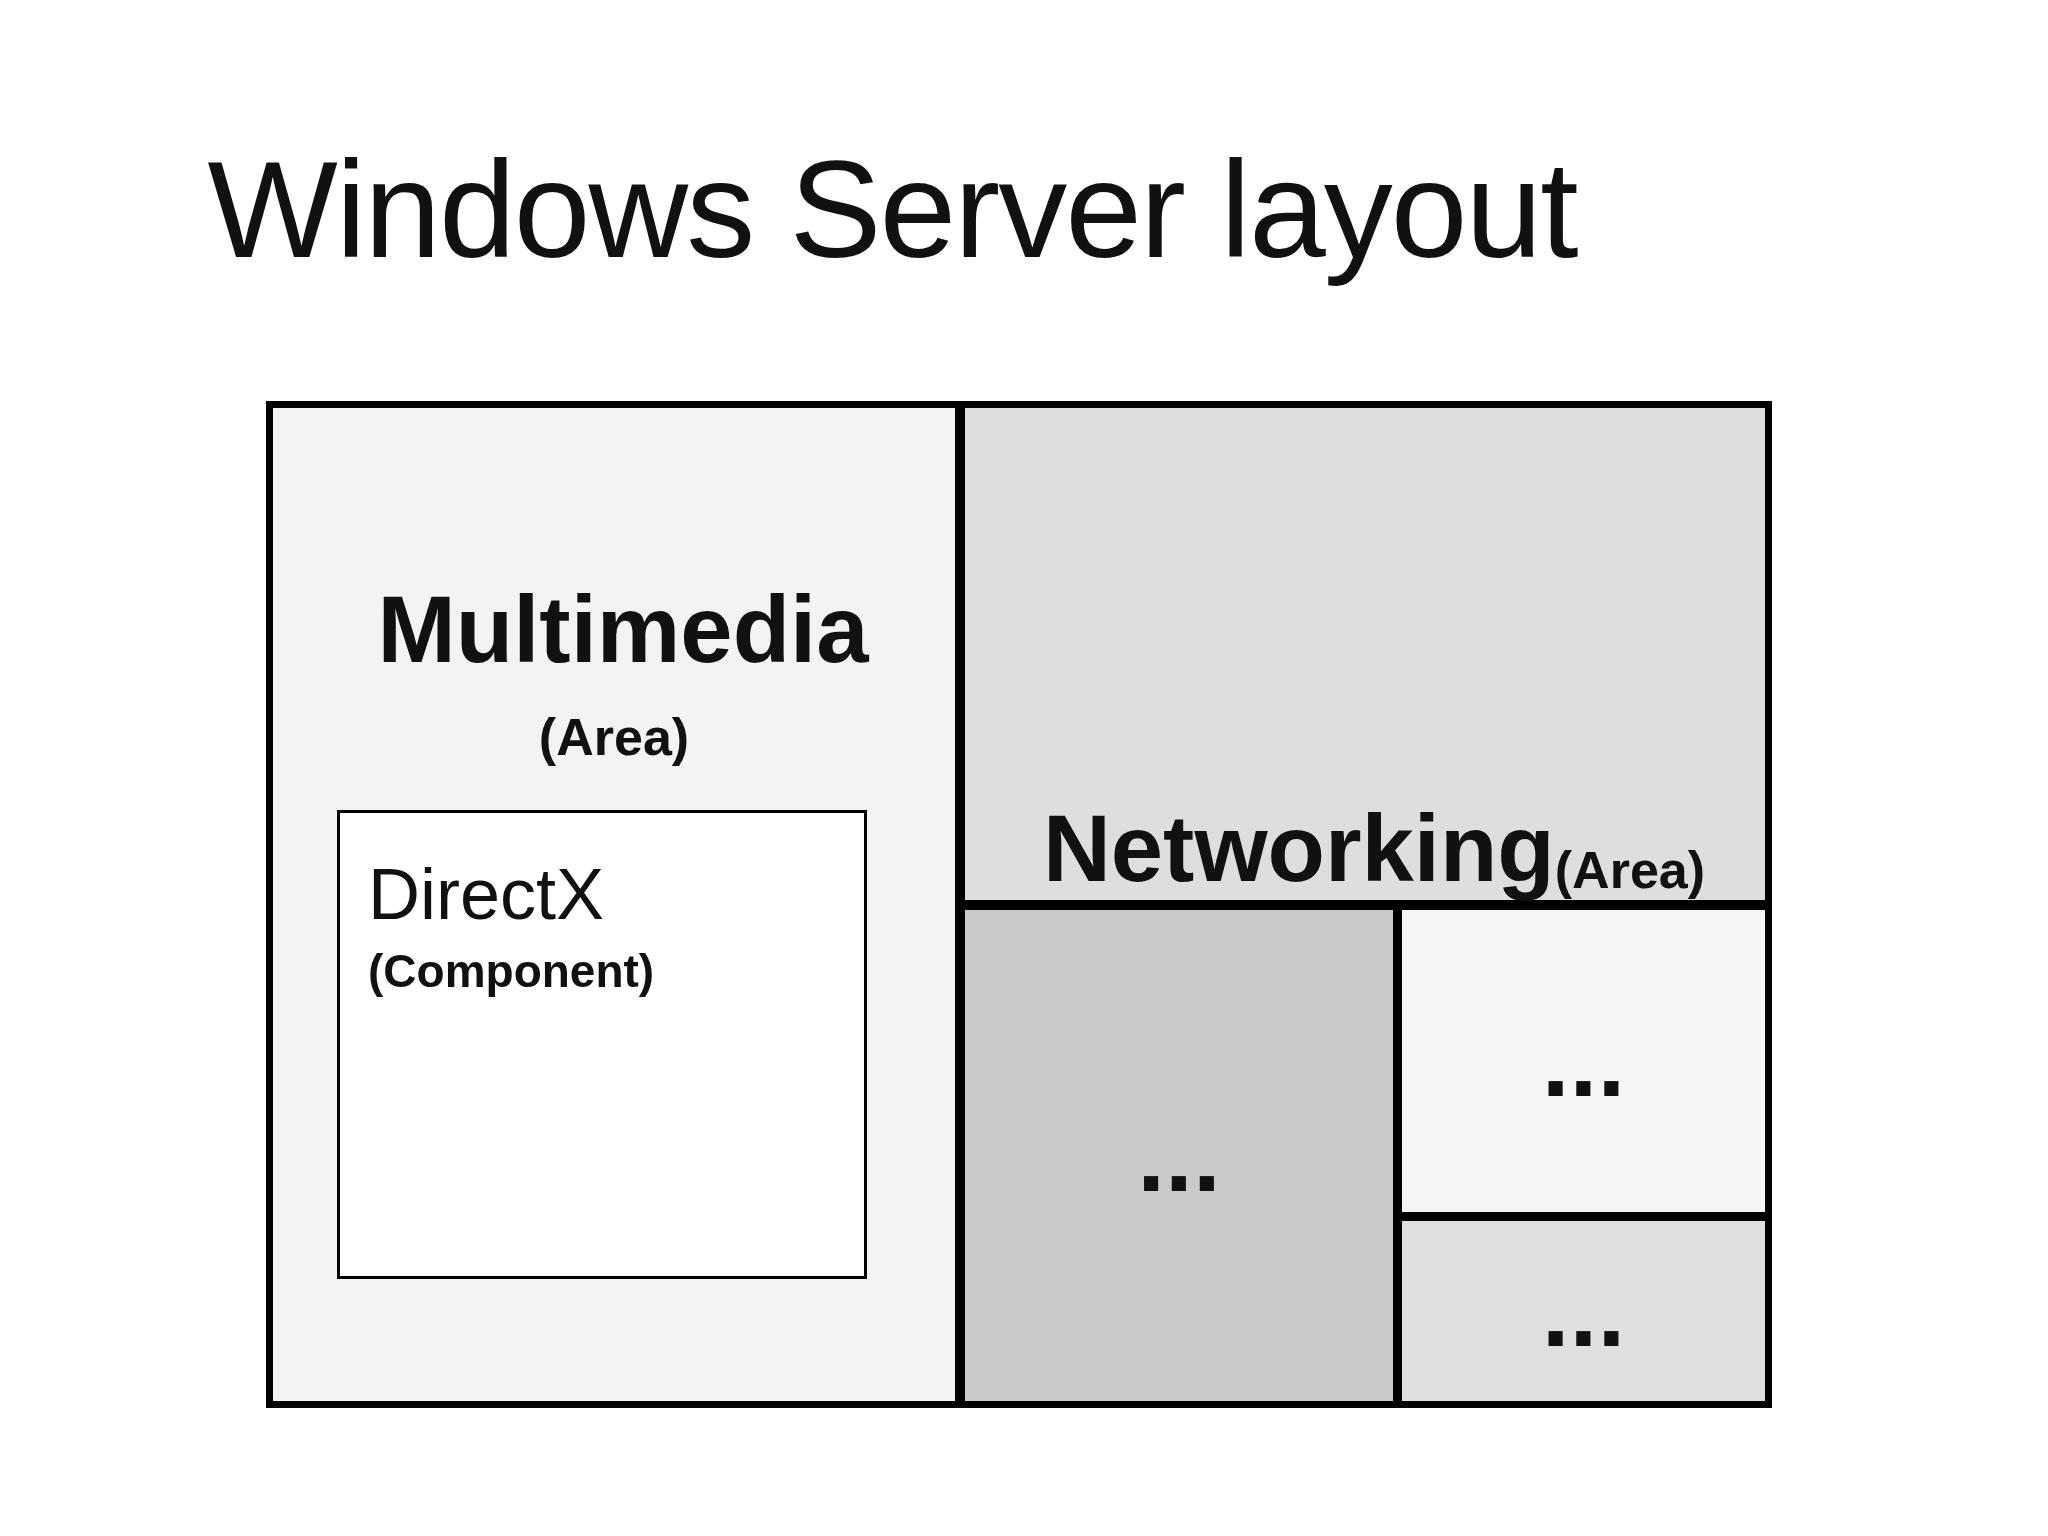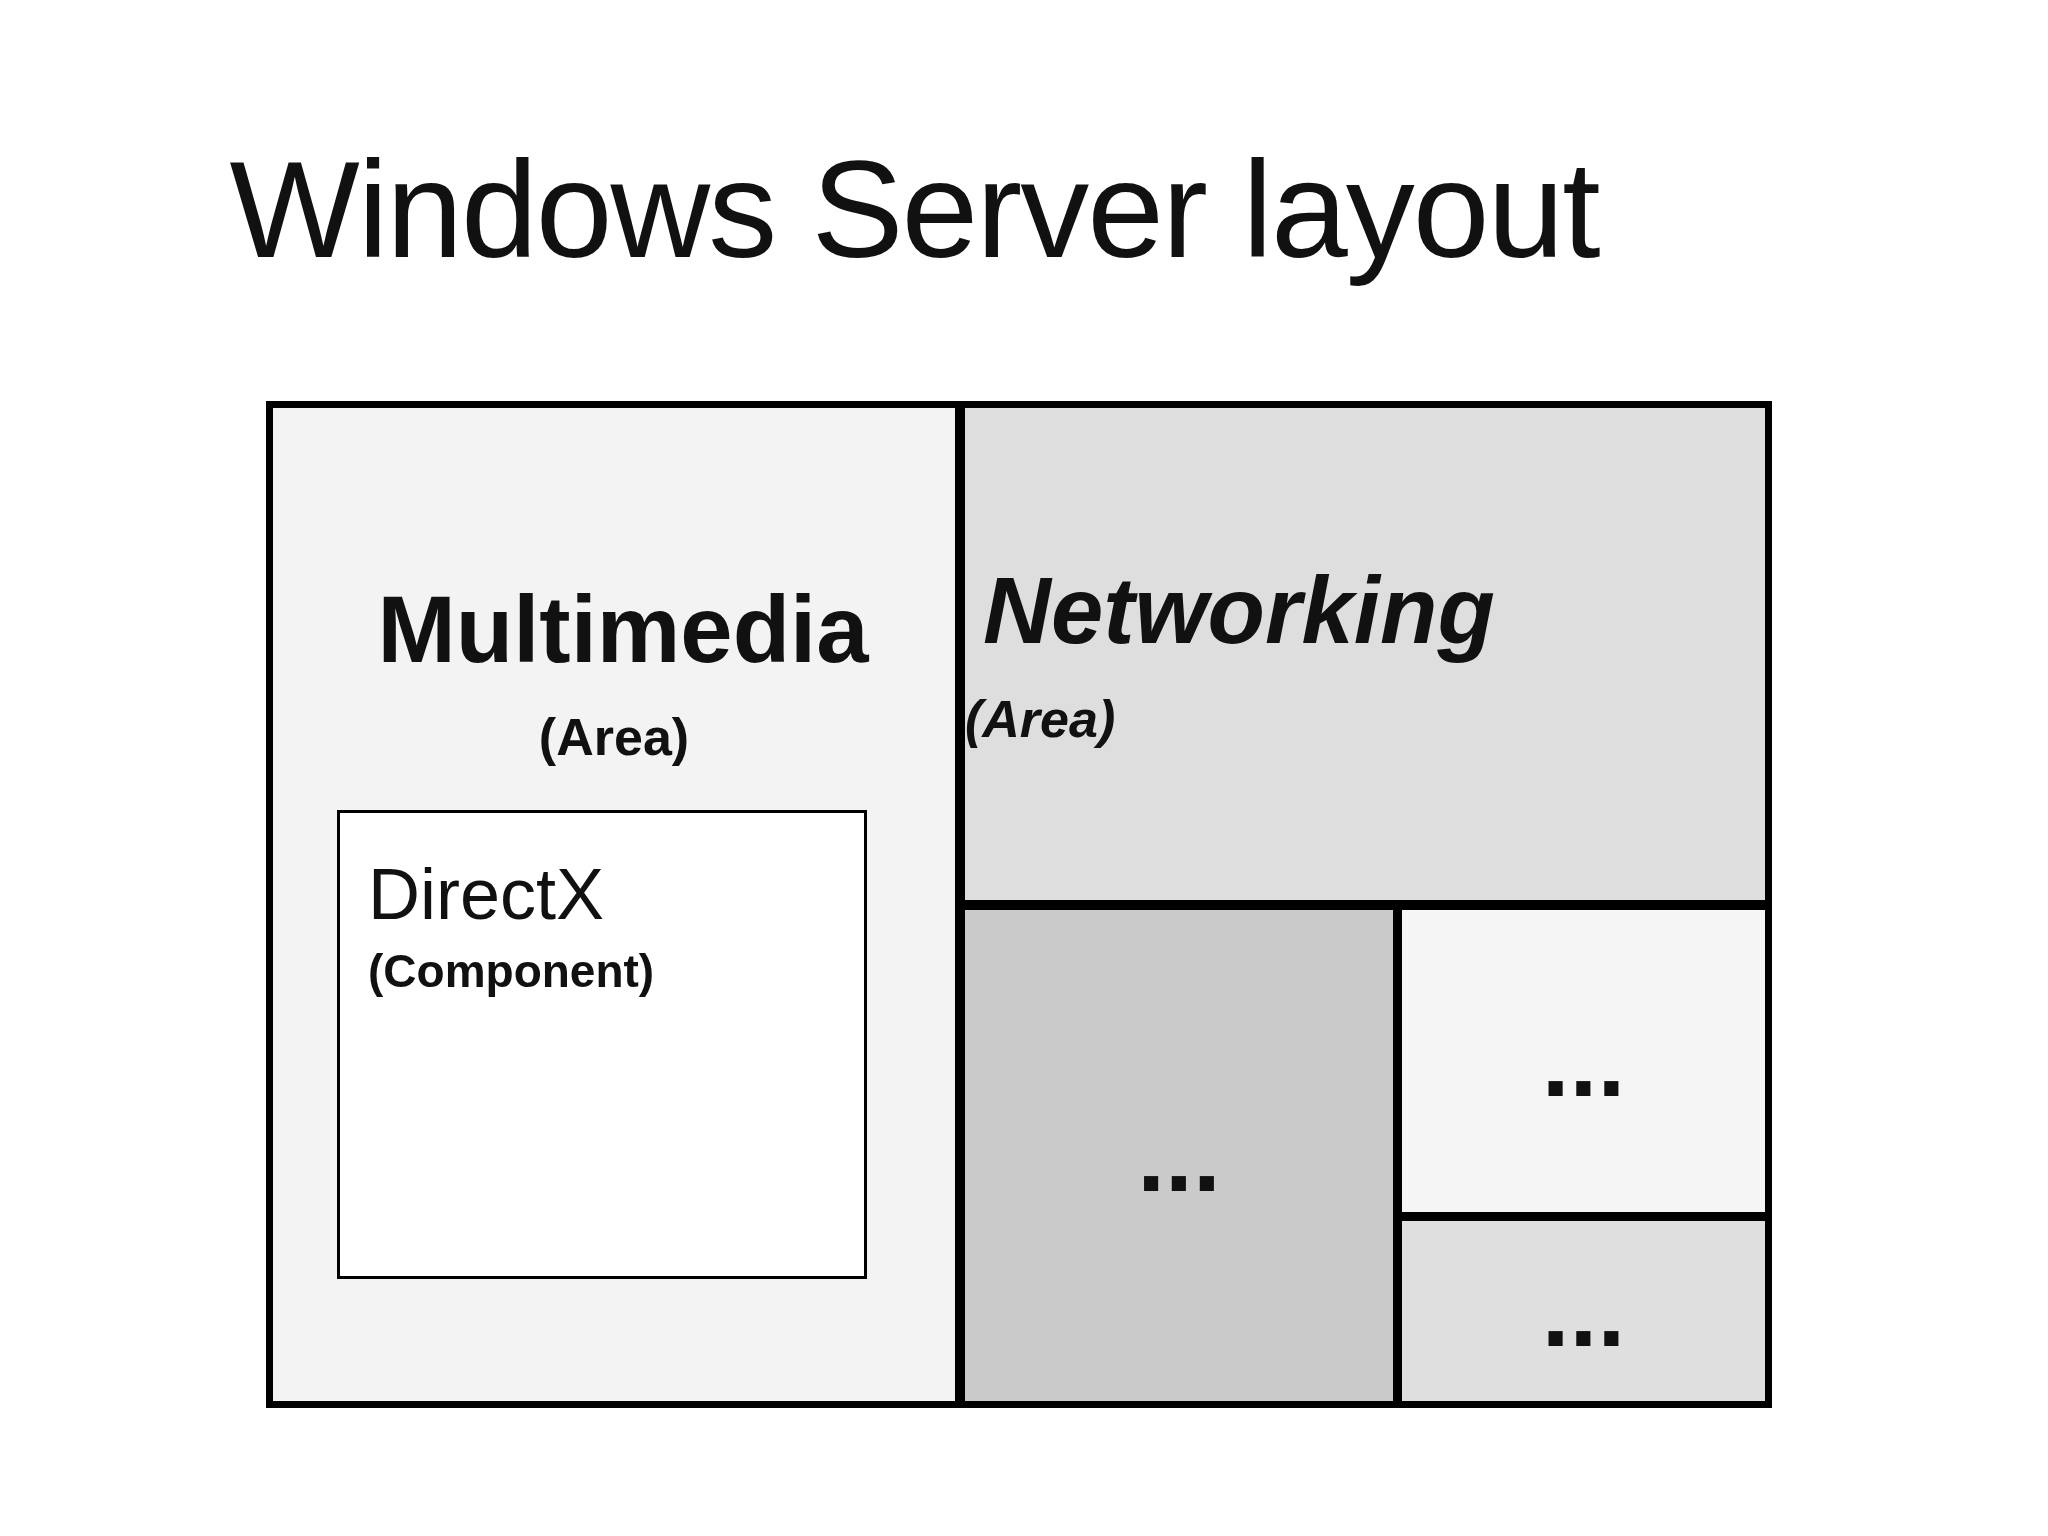--- a/index.html
+++ b/index.html
@@ -8,21 +8,20 @@
     background: var(--page-bg, #ffffff);
     font-family: "Liberation Sans", sans-serif;
     color: var(--text, #111111);
   }
   .stage {
     position: relative;
     width: 1784px;
     height: 1536px;
     overflow: hidden;
     background: var(--page-bg, #ffffff);
-    padding-left: 44px;
   }
   .slide-title {
     position: absolute;
     top: 130px;
     left: 0;
     width: 100%;
     text-align: center;
     font-size: 138px;
     font-weight: 400;
     letter-spacing: -2px;
@@ -85,25 +84,24 @@
 
   .right-col {
     display: grid;
     grid-template-rows: 492px 1fr;
     gap: 10px;
     background: var(--border, #000000);
   }
   .networking-panel {
     background: var(--networking-fill, #dedede);
     display: flex;
-    flex-direction: column;
-    align-items: flex-start;
+    flex-direction: row;
+    align-items: flex-end;
     justify-content: center;
     text-align: center;
-    font-style: italic;
   }
   .bottom-row {
     display: grid;
     grid-template-columns: 428px 1fr;
     gap: 9px;
     background: var(--border, #000000);
   }
   .dots-box {
     display: flex;
     align-items: center;

